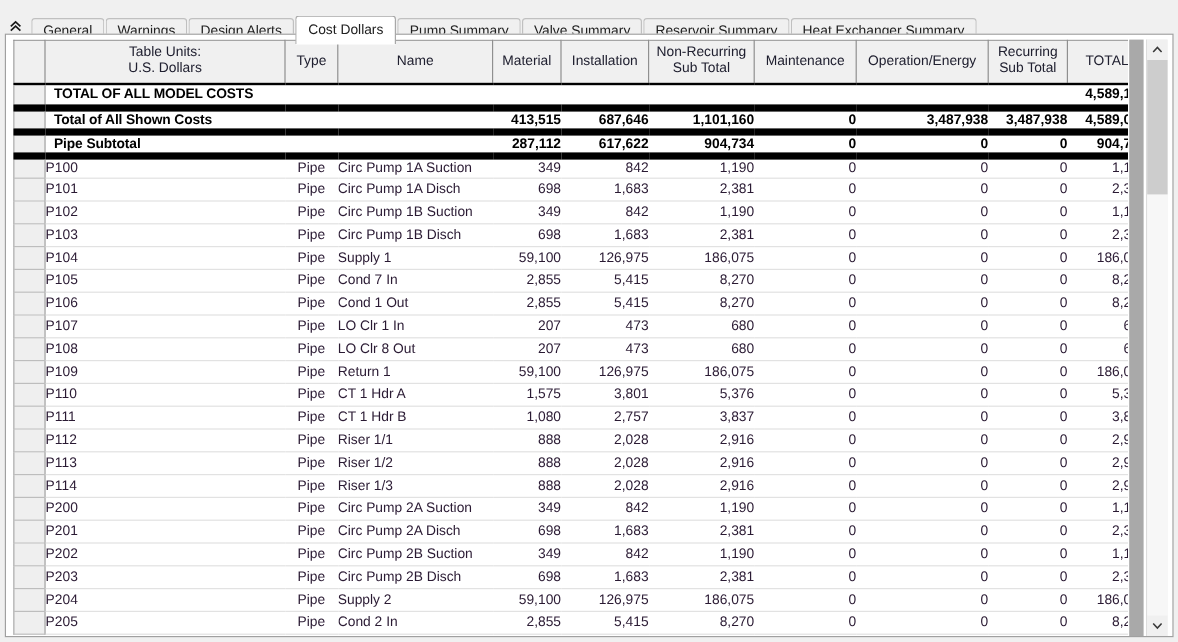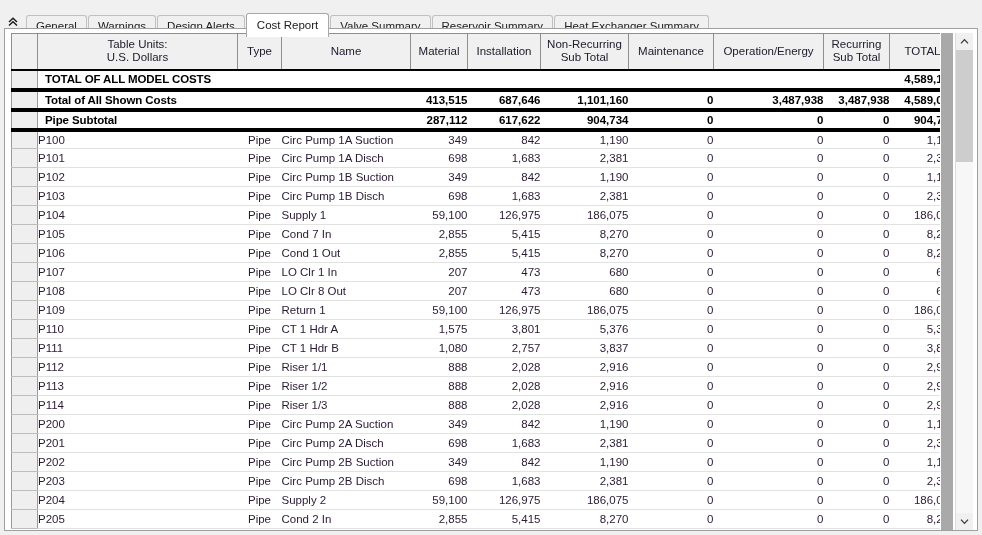--- a/index.html
+++ b/index.html
@@ -135,21 +135,21 @@
   }
   td.txt  { padding-left: 6px; text-align: left; }
   td.ctr  { text-align: center; }
   td.num  { text-align: right; padding-right: 7px; }
 
   
   tr.summary td {
     font-weight: bold;
     color: #000;
     height: 20px;
-    border-bottom: 4px solid #000000;
+    border-bottom: 6px solid #000000;
   }
   tr.summary td.rowsel {
     background: #efefef;
     font-weight: normal;
     border-left: 1px solid #9a9a9a;
     border-right: 1px solid #9a9a9a;
   }
   tr.summary-first td { border-top: 2px solid #000000; }
 
   tr.summary td.txt { padding-left: 7px; letter-spacing: -0.1px; }
@@ -203,21 +203,22 @@
   <div class="collapse-btn">
     <svg width="14" height="14" viewBox="0 0 14 14">
       <polyline points="3,7 7,3.2 11,7" fill="none" stroke="#1a1a1a" stroke-width="1.4"></polyline>
       <polyline points="3,10.6 7,6.8 11,10.6" fill="none" stroke="#1a1a1a" stroke-width="1.4"></polyline>
     </svg>
   </div>
   <div id="tabs-host" style="display:flex; align-items:flex-end;">
       <div class="tab">General</div>
       <div class="tab">Warnings</div>
       <div class="tab">Design Alerts</div>
-      <div class="tab selected">Cost Report</div>
+      <div class="tab selected">Cost Dollars</div>
+      <div class="tab">Pump Summary</div>
       <div class="tab">Valve Summary</div>
       <div class="tab">Reservoir Summary</div>
       <div class="tab">Heat Exchanger Summary</div>
     </div>
 </div>
 
 <div class="panel">
   <div class="grid-wrap">
 
     <div class="grid">

